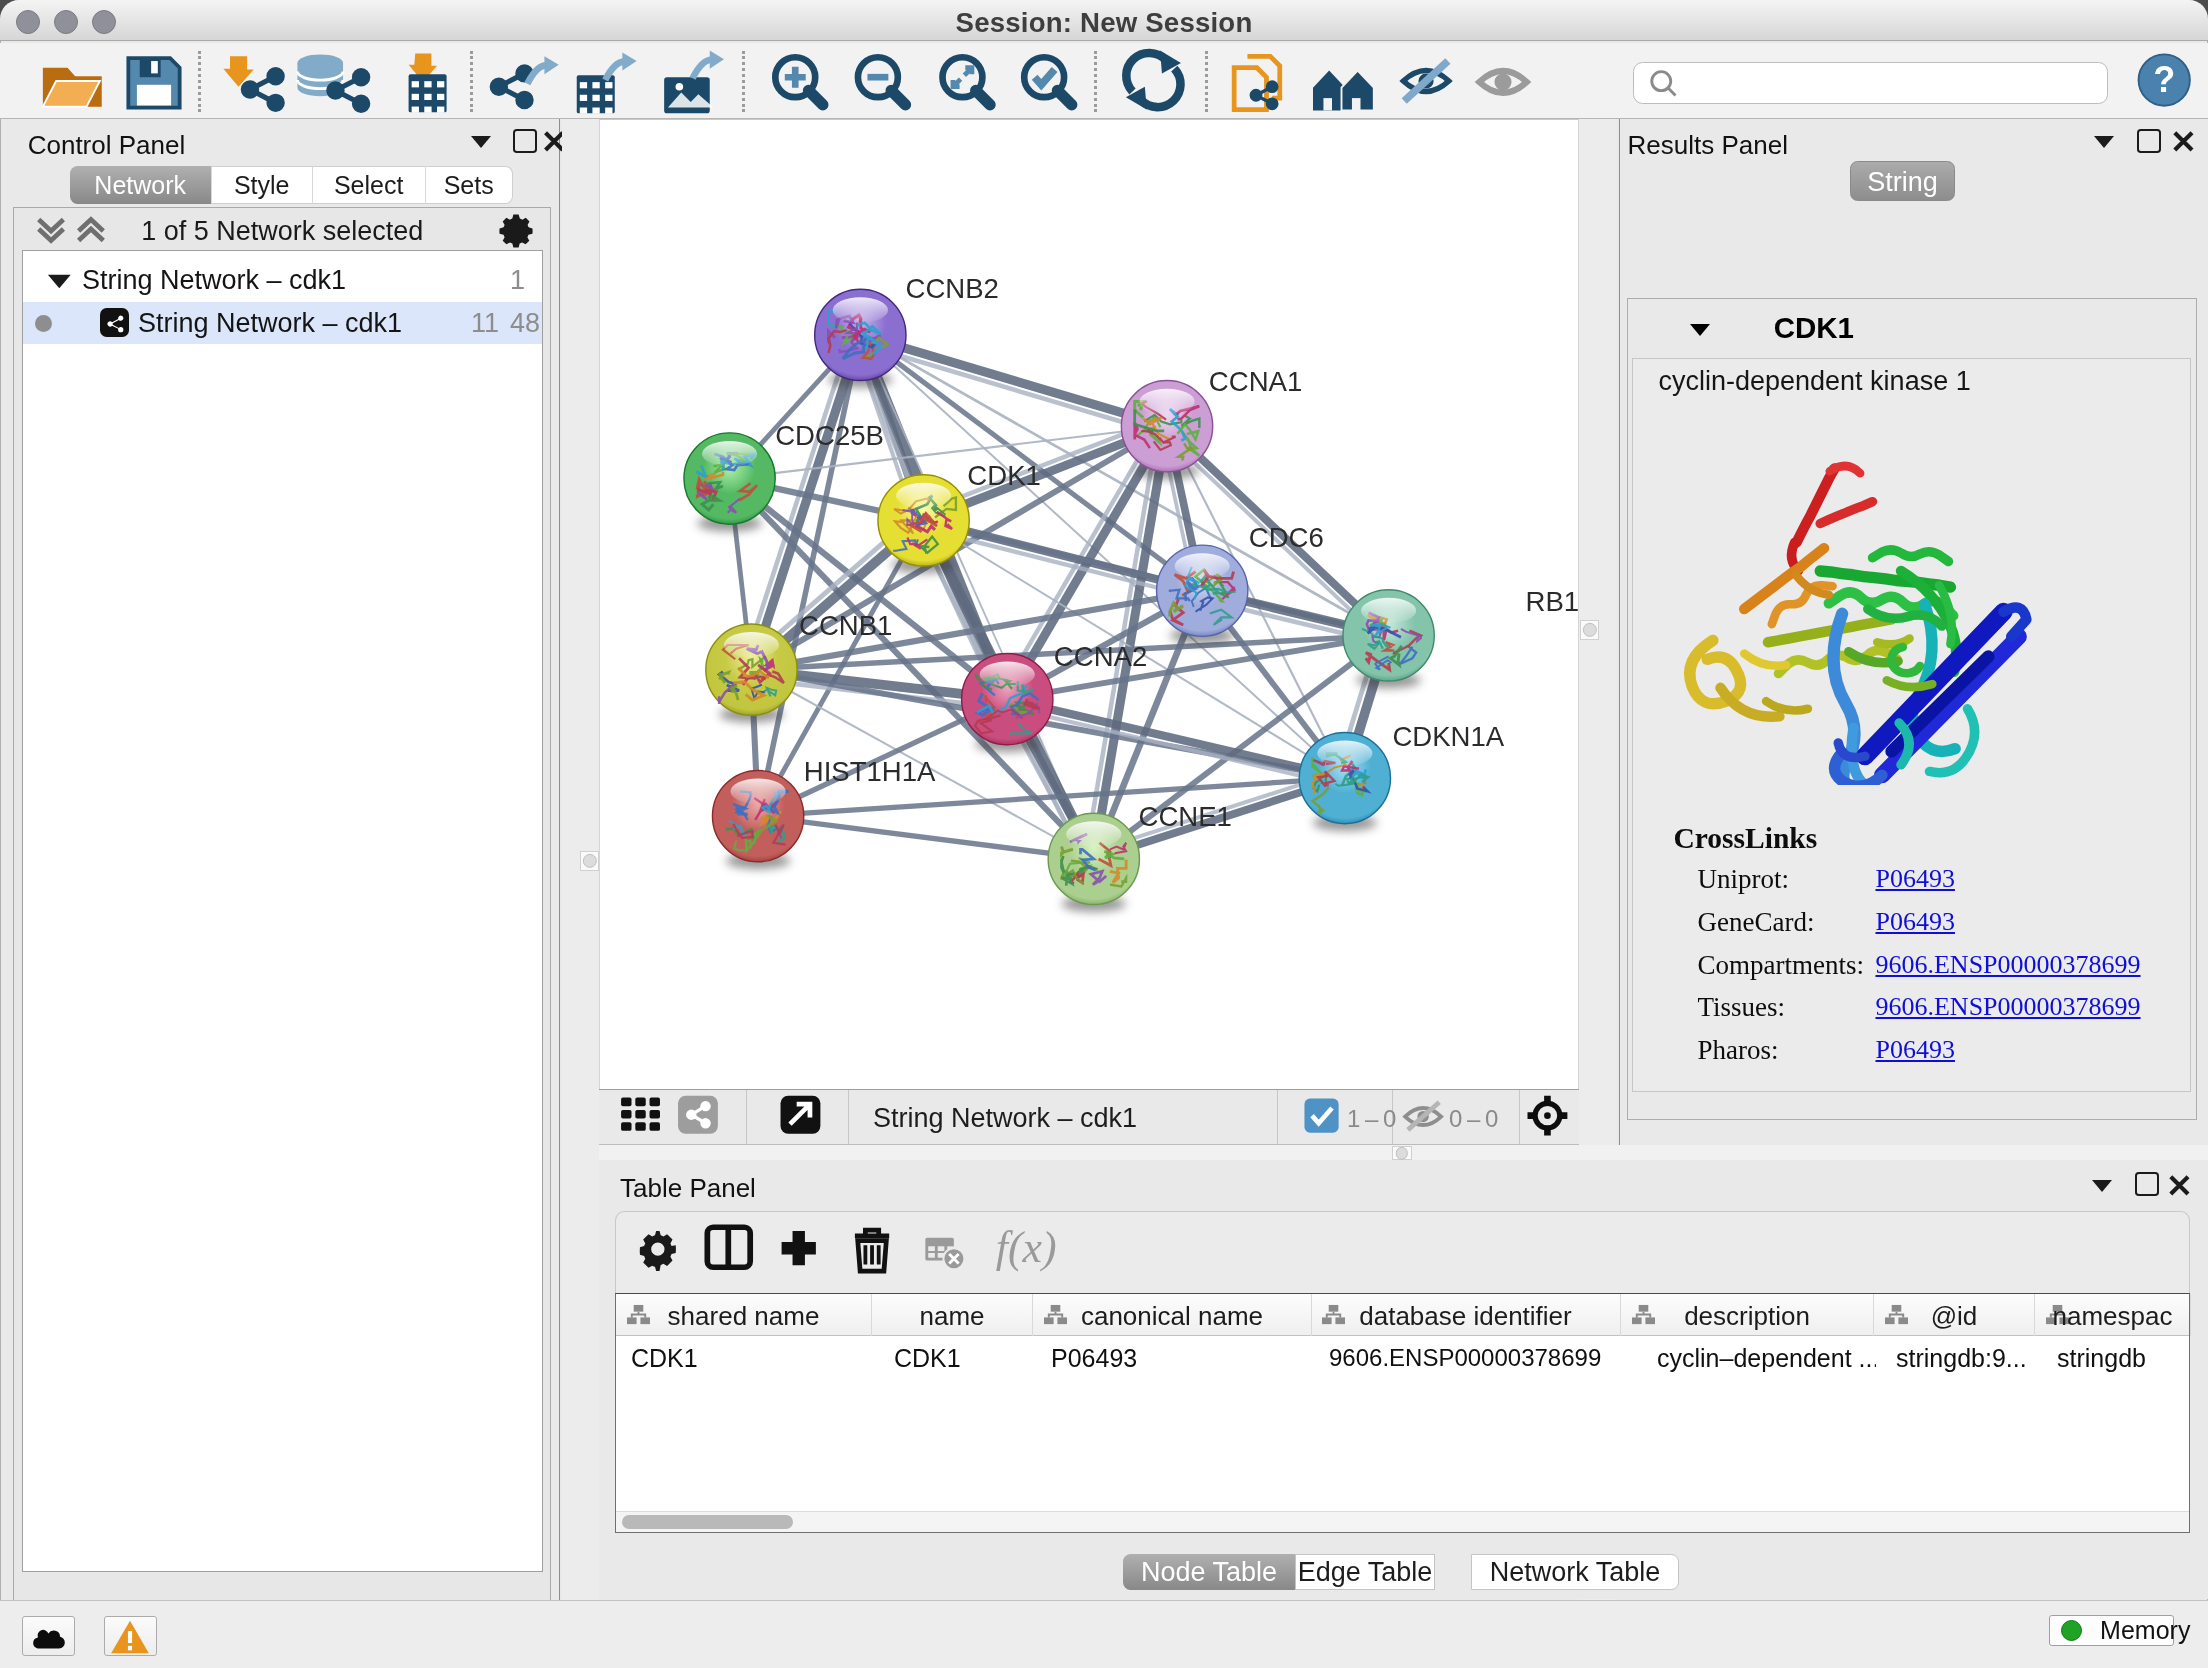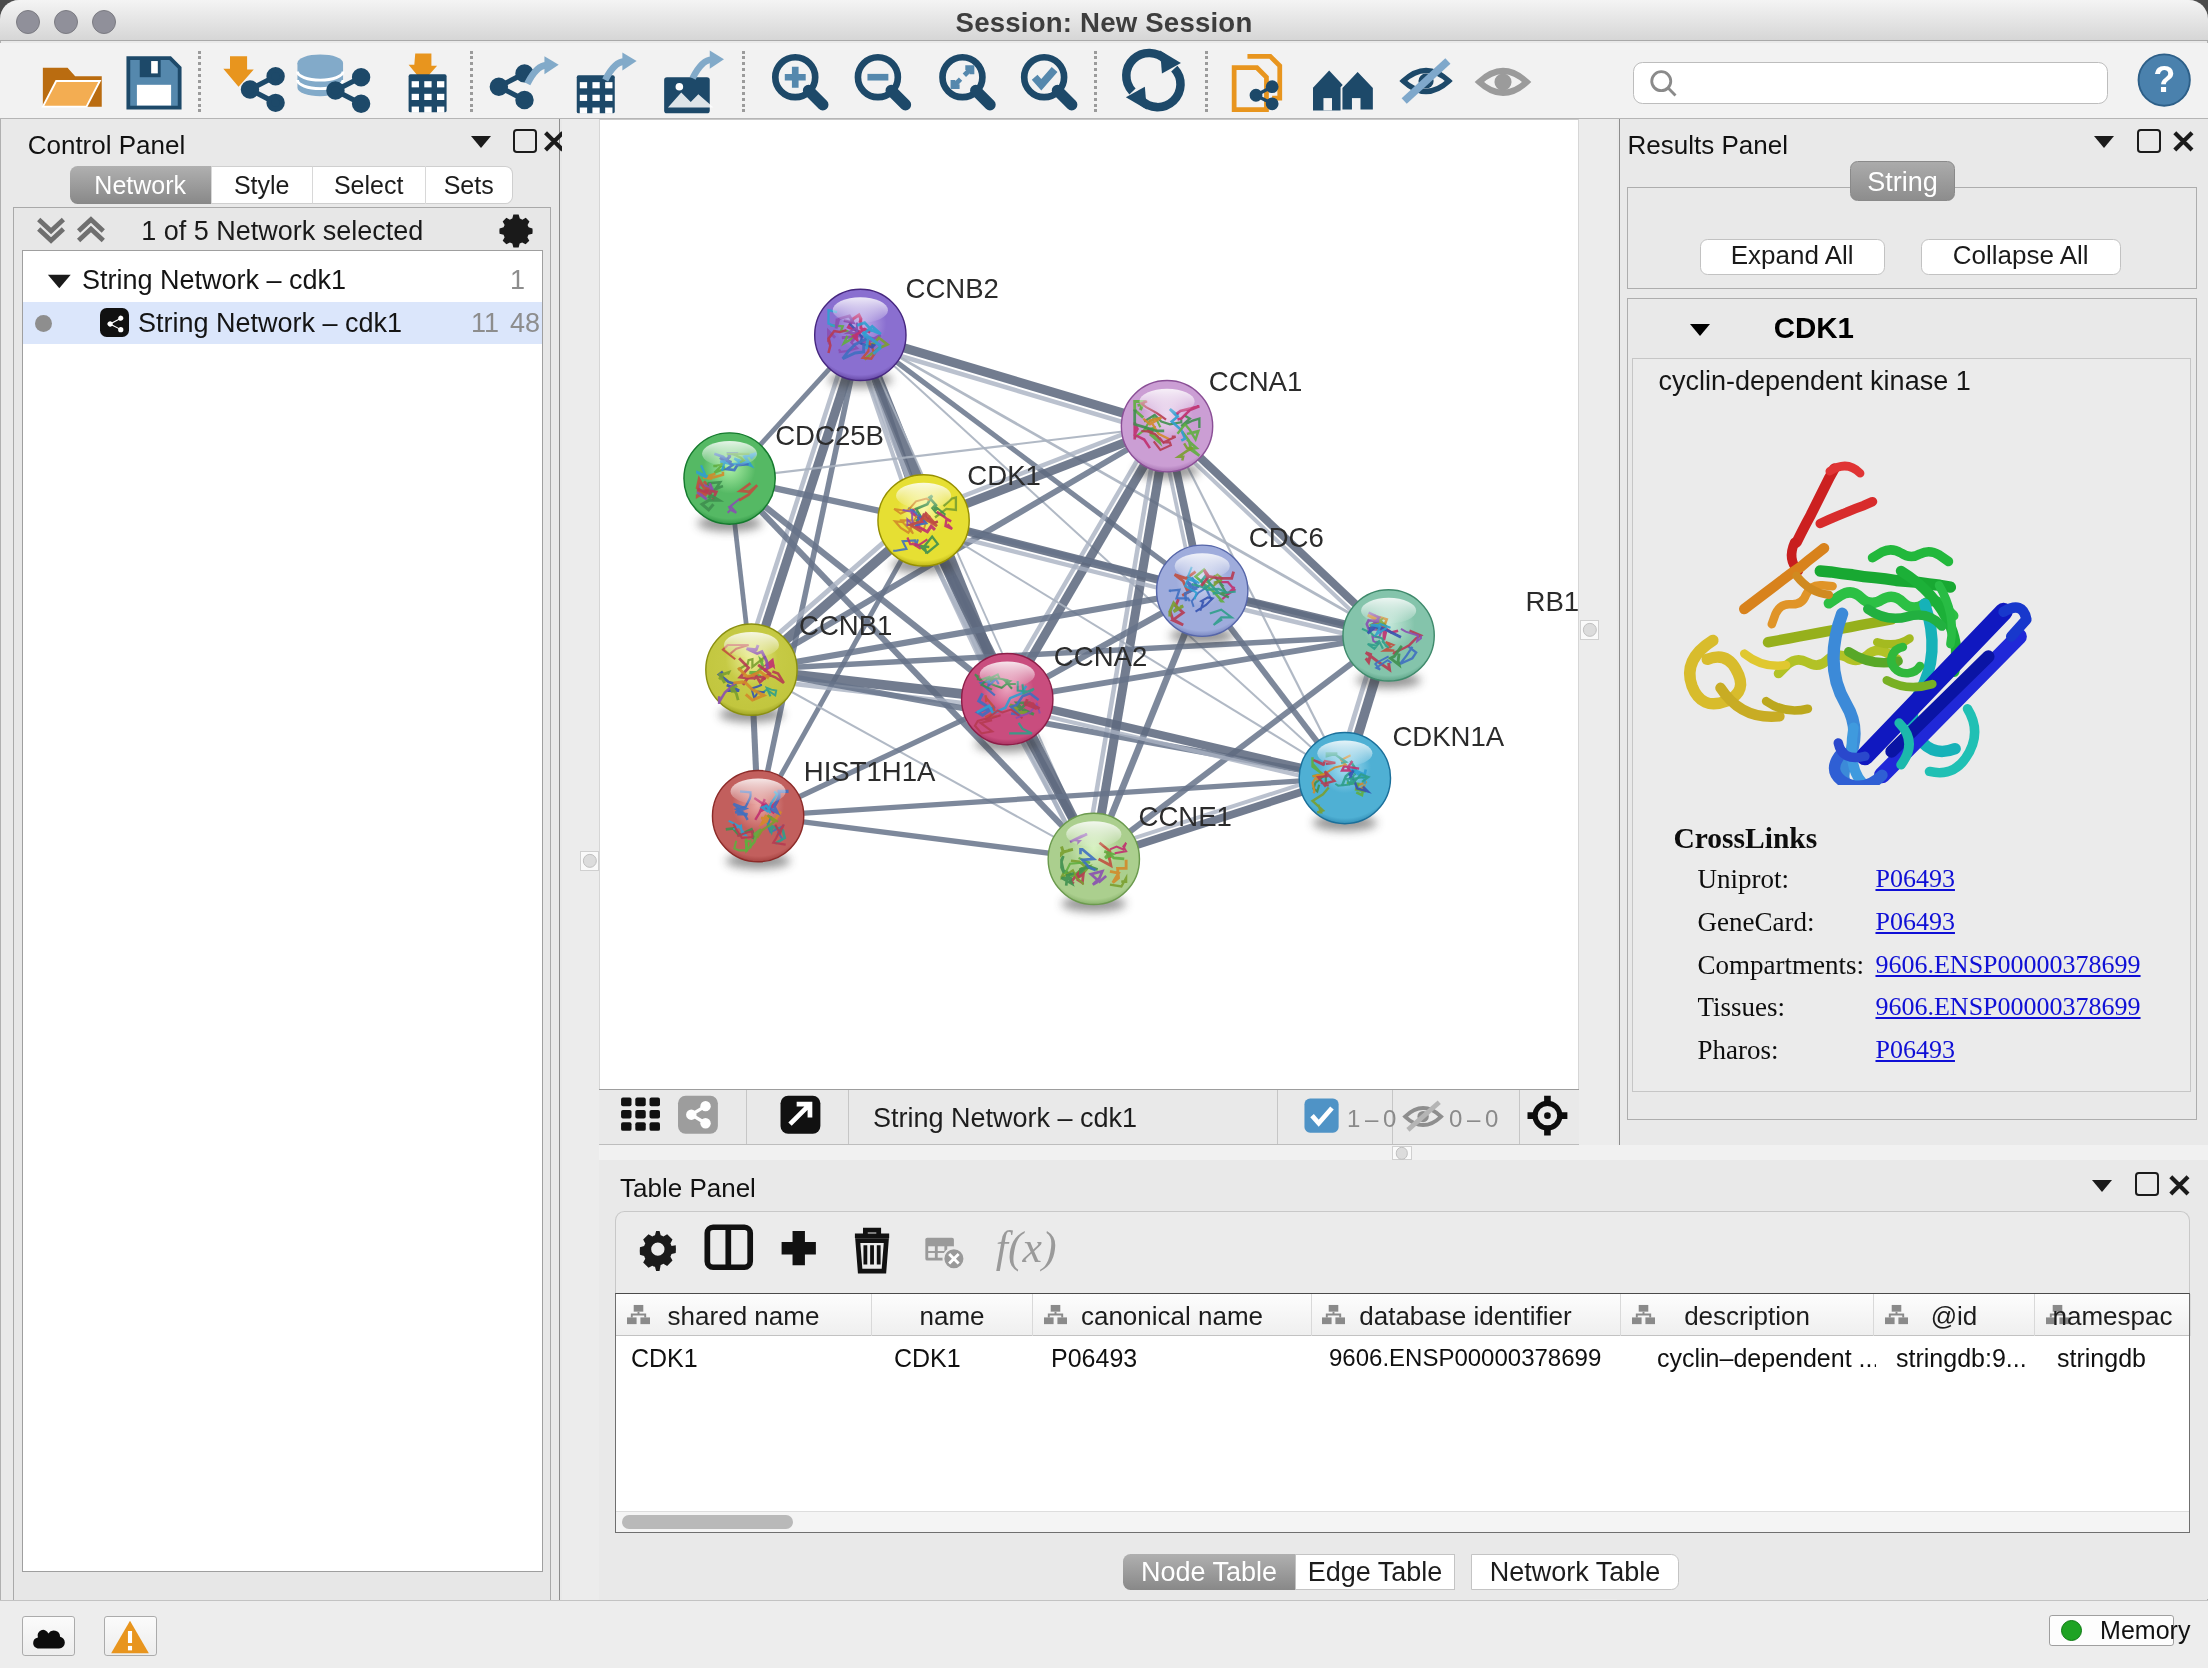--- a/index.html
+++ b/index.html
@@ -722,24 +722,20 @@
     <div class="cnt" style="left:748px;">1 – 0</div>
     <div class="cnt" style="left:850px;">0 – 0</div>
   </div>
 
   <div id="rpanel">
     <div id="rp-title">Results Panel</div>
     <div class="ptri" style="left:474px; top:17px;"></div>
     <div class="psq" style="left:517px; top:9.5px;"></div>
     <div class="px" style="left:550px; top:6.7px;">✕</div>
     <div id="stringtab">String</div>
-    <div id="rboxA">
-      <div class="rbtn" style="left:72px; width:185px;">Expand All</div>
-      <div class="rbtn" style="left:293px; width:200px;">Collapse All</div>
-    </div>
     <div id="rboxB">
       <div id="cdk1hdr">
         <div class="ptri" style="left:62px; top:25px; border-top-color:#000;"></div>
         <div style="position:absolute; left:146px; top:12.4px; font-size:29.5px; font-weight:bold; color:#000;">CDK1</div>
       </div>
       <div id="rboxIn">
         <div style="position:absolute;left:25px;top:6.7px;font-size:27px;color:#161616;">cyclin-dependent kinase 1</div>
         <svg id="protein" width="399" height="333" style="position:absolute;left:21px;top:93px;" viewBox="0 0 420 350">
 <g fill="none" stroke-linecap="round" stroke-linejoin="round">
 <path d="M150 95 Q150 95 155 85 Q160 75 165 66 Q170 56 175 46 Q180 36 185 26 L190 17" stroke="#cc2020" stroke-width="11"></path>
@@ -889,21 +885,21 @@
       <div class="td" style="left:435px;width:257px;">P06493</div>
       <div class="td" style="left:713px;width:276px;font-size:24px;">9606.ENSP00000378699</div>
       <div class="td" style="left:1041px;width:219px;font-size:25px;">cyclin–dependent ...</div>
       <div class="td" style="left:1280px;width:137px;">stringdb:9...</div>
       <div class="td" style="left:1441px;width:133px;">stringdb</div>
       <div id="hscroll">
           <div id="hthumb"></div>
         </div>
     </div>
     <div class="btab" style="left:524px; width:172px; background:linear-gradient(#b0b0b0,#888); color:#fff; border:none; line-height:36px; border-radius:7.6px 0 0 7.6px;">Node Table</div>
-    <div class="btab" style="left:696px; width:160px; line-height:34px;">Edge Table</div>
+    <div class="btab" style="left:696px; width:140px; line-height:34px;">Edge Table</div>
     <div class="btab" style="left:872px; width:208px; line-height:34px; border-radius:0 7.6px 7.6px 0;">Network Table</div>
   </div>
 
   <div id="statusbar">
     <div class="sbtn" style="left:22px;"></div>
     <svg width="38" height="28.5" viewBox="0 0 24 16" style="position:absolute;left:29.5px;top:23px;">
         <path fill="#0c0c0c" d="M19 7a4 4 0 00-7.4-2A3.5 3.5 0 005 7.5 3.6 3.6 0 002 11c0 2 1.6 3.5 3.6 3.5h12.8A3.8 3.8 0 0022 10.8C22 8.8 20.7 7.3 19 7z"></path>
       </svg>
     <div class="sbtn" style="left:104px;"></div>
     <svg width="42" height="36" viewBox="0 0 24 21" style="position:absolute;left:109px;top:18px;">

